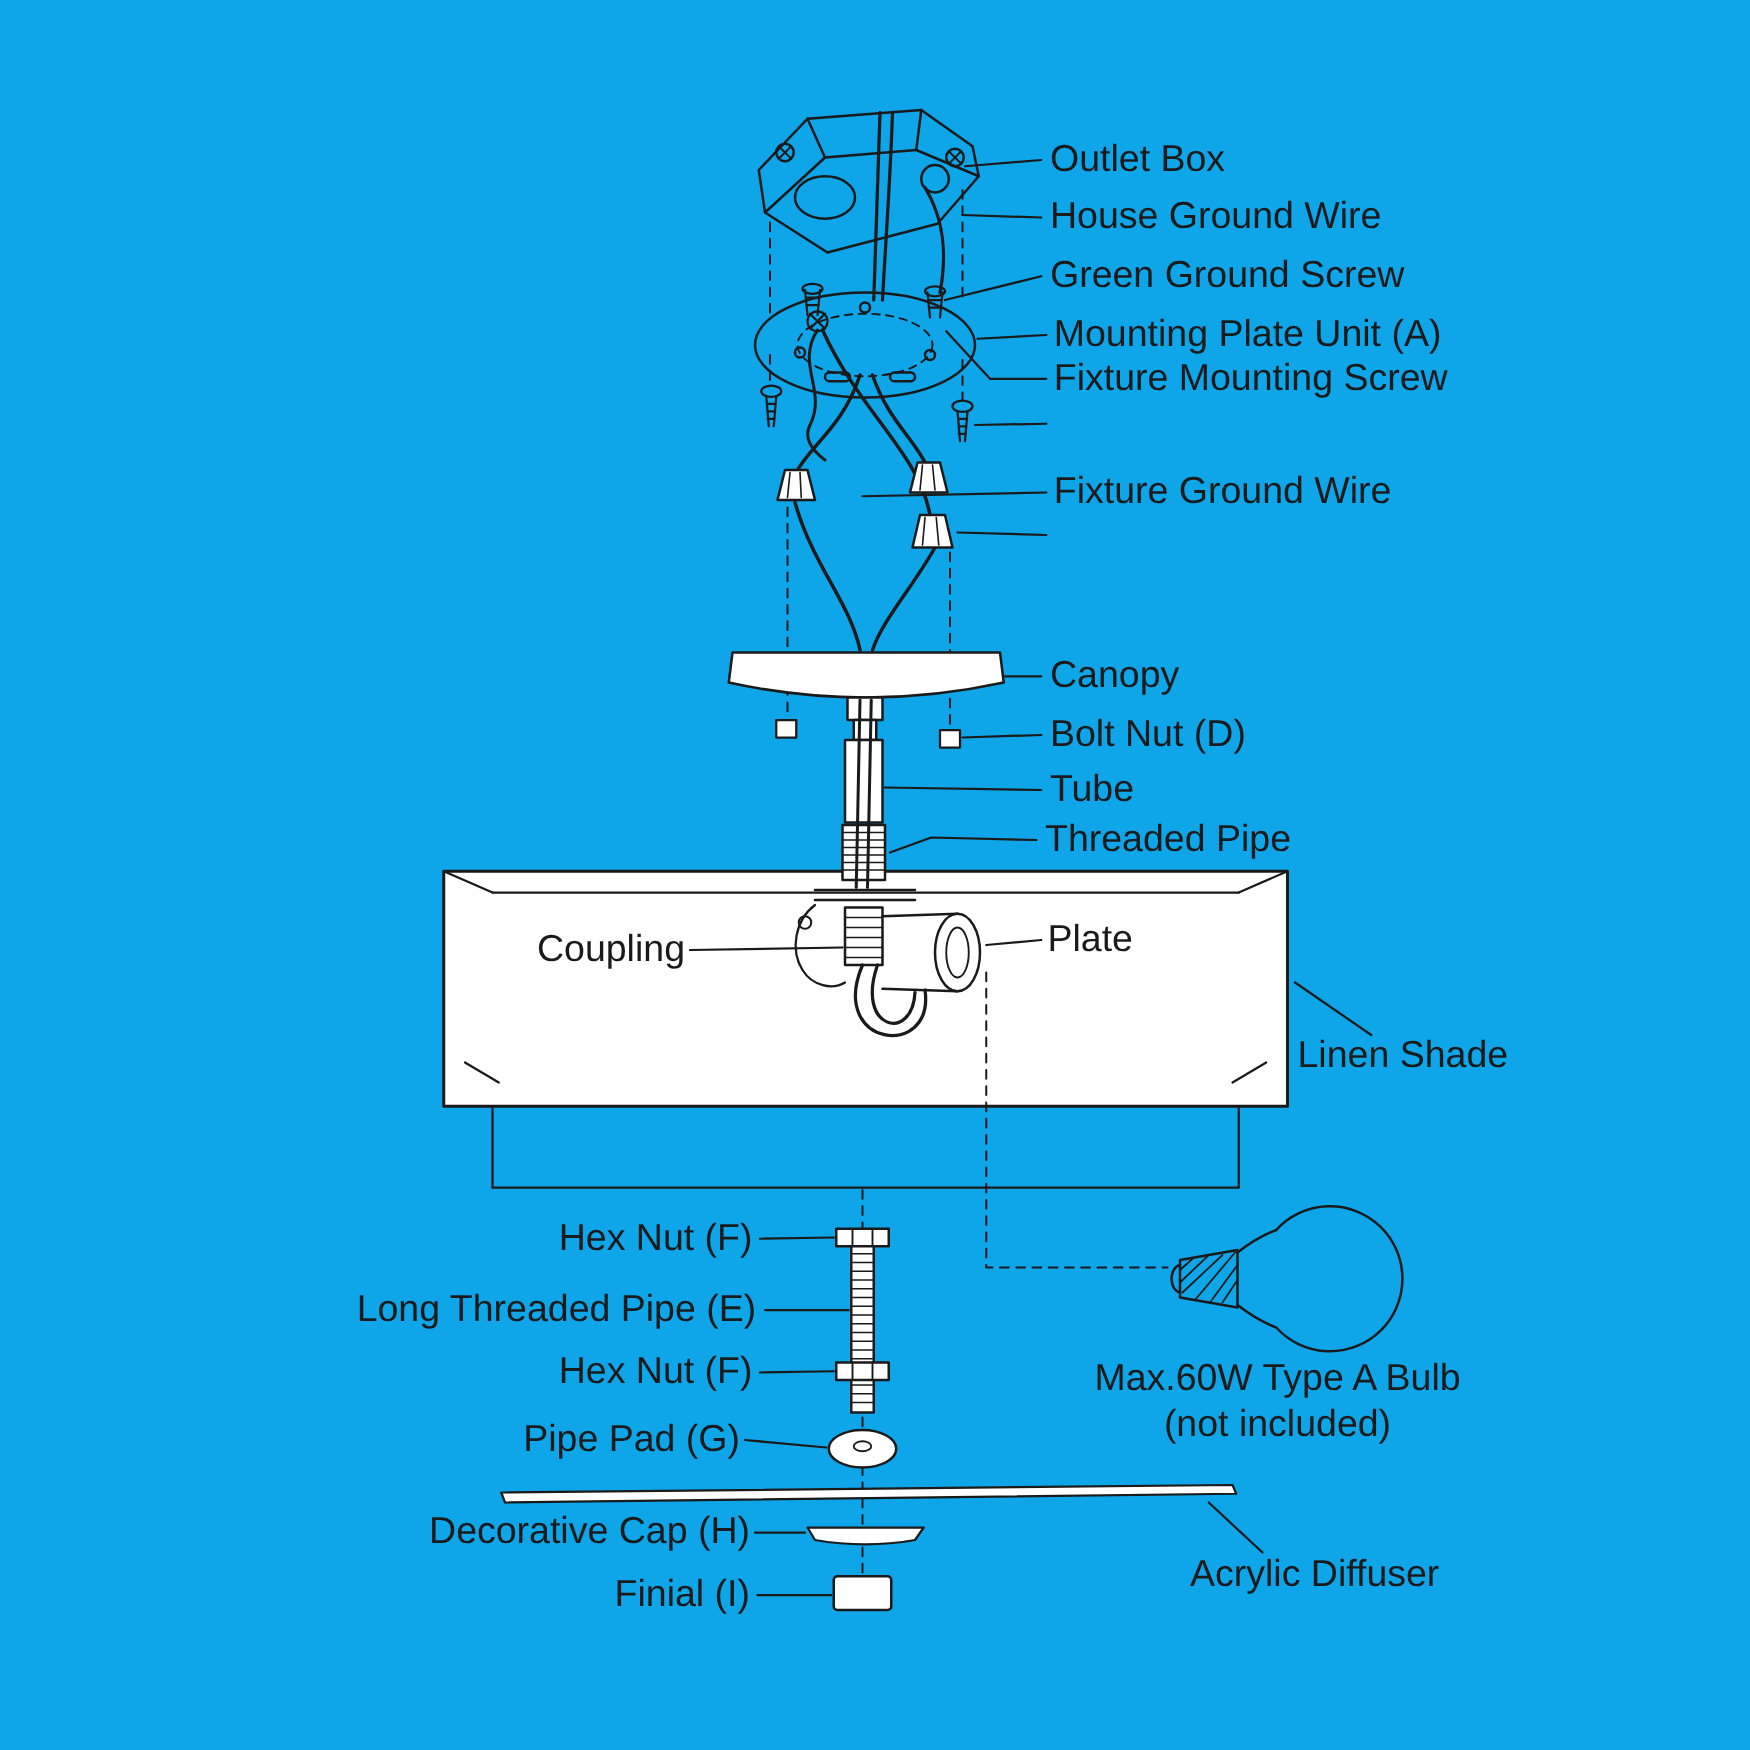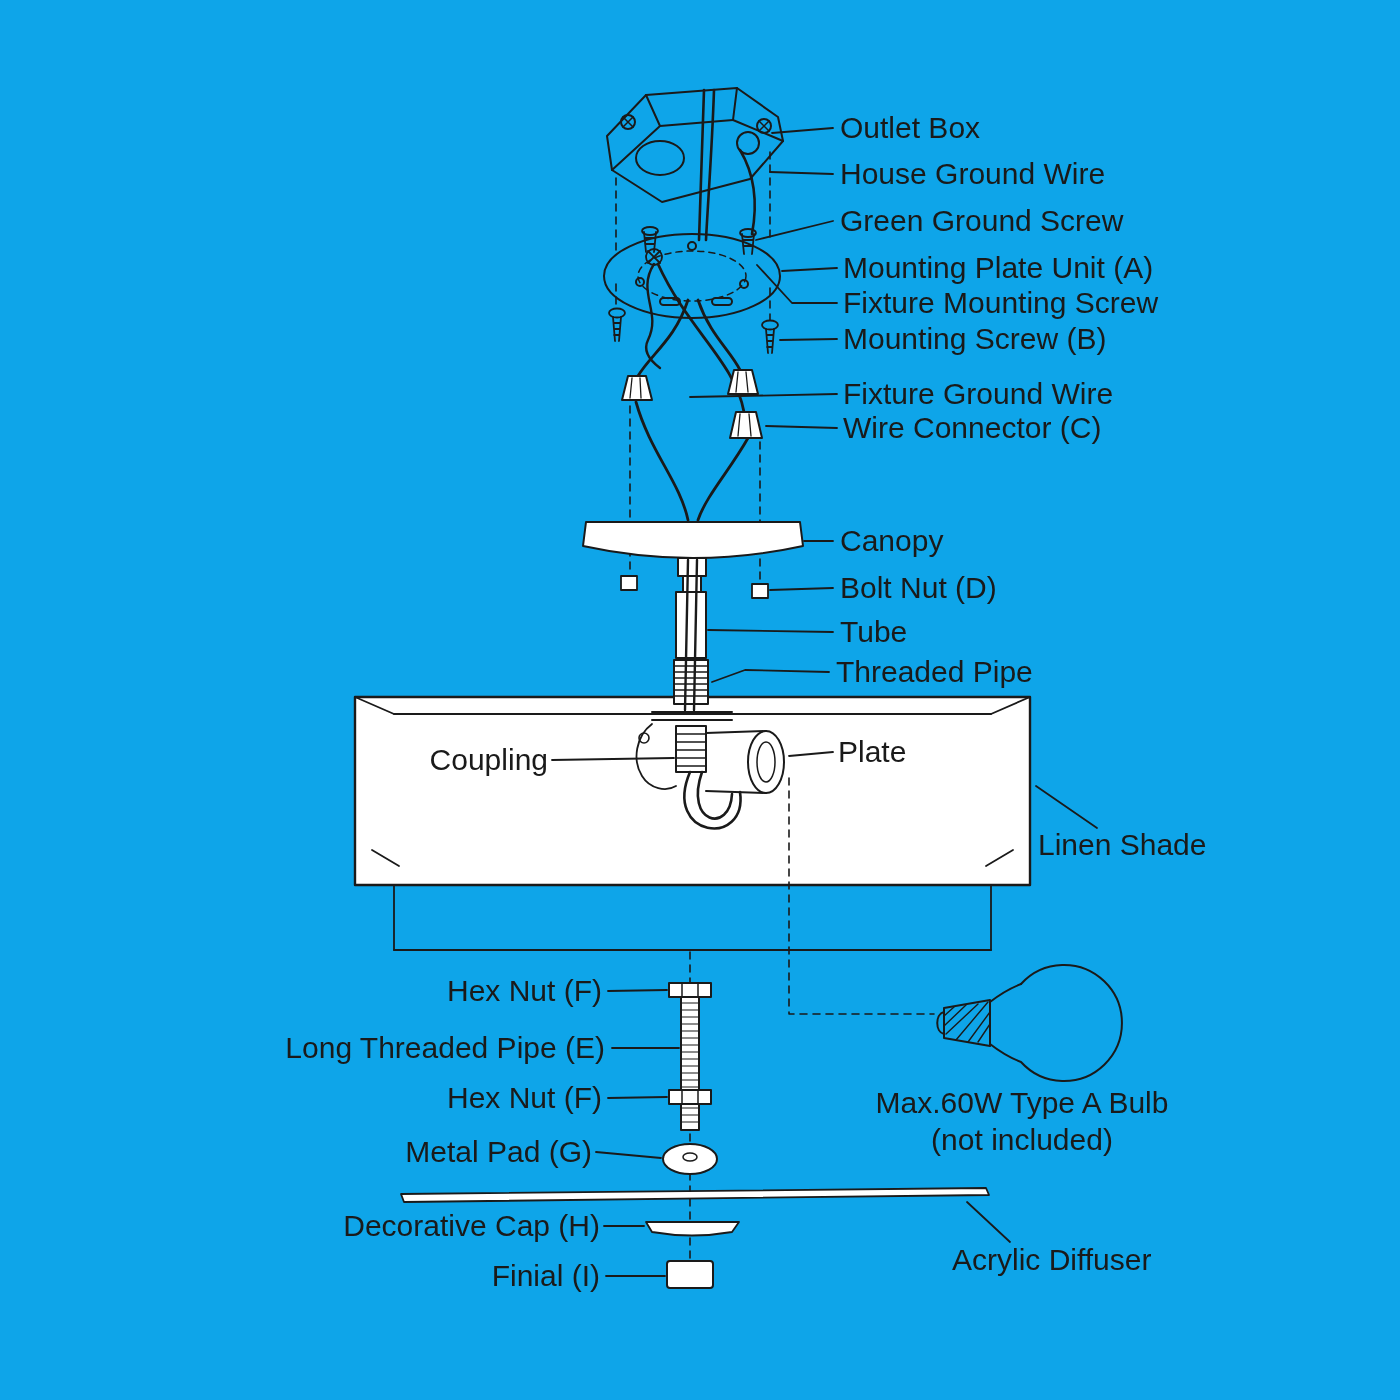--- a/index.html
+++ b/index.html
@@ -241,35 +241,33 @@
       </g>
 
     </g>
   </svg>
 
   <div class="label" style="left:840px; top:128px">Outlet Box</div>
   <div class="label" style="left:840px; top:221px">Green Ground Screw</div>
   <div class="label" style="left:840px; top:174px">House Ground Wire</div>
   <div class="label" style="left:843px; top:303px">Fixture Mounting Screw</div>
   <div class="label" style="left:843px; top:268px">Mounting Plate Unit (A)</div>
-  <div class="label" style="left:843px; top:339px">Mounting Screw (B)</div>
   <div class="label" style="left:843px; top:394px">Fixture Ground Wire</div>
-  <div class="label" style="left:843px; top:428px">Wire Connector (C)</div>
   <div class="label" style="left:840px; top:541px">Canopy</div>
   <div class="label" style="left:840px; top:588px">Bolt Nut (D)</div>
   <div class="label" style="left:840px; top:632px">Tube</div>
   <div class="label" style="left:836px; top:672px">Threaded Pipe</div>
   <div class="label" style="left:838px; top:752px">Plate</div>
   <div class="label" style="left:1038px; top:845px">Linen Shade</div>
 
   <div class="label right" style="right:852px; top:760px">Coupling</div>
   <div class="label right" style="right:798px; top:991px">Hex Nut (F)</div>
   <div class="label right" style="right:795px; top:1048px">Long Threaded Pipe (E)</div>
   <div class="label right" style="right:798px; top:1098px">Hex Nut (F)</div>
-  <div class="label right" style="right:808px; top:1152px">Metal Pad (G)</div>
+  <div class="label right" style="right:808px; top:1152px">Pipe Pad (G)</div>
   <div class="label right" style="right:800px; top:1226px">Decorative Cap (H)</div>
   <div class="label right" style="right:800px; top:1276px">Finial (I)</div>
 
   <div class="label center" style="left:862px; top:1103px; width:320px">Max.60W Type A Bulb</div>
   <div class="label center" style="left:862px; top:1140px; width:320px">(not included)</div>
   <div class="label" style="left:952px; top:1260px">Acrylic Diffuser</div>
 
 </div>
 
 </body></html>

